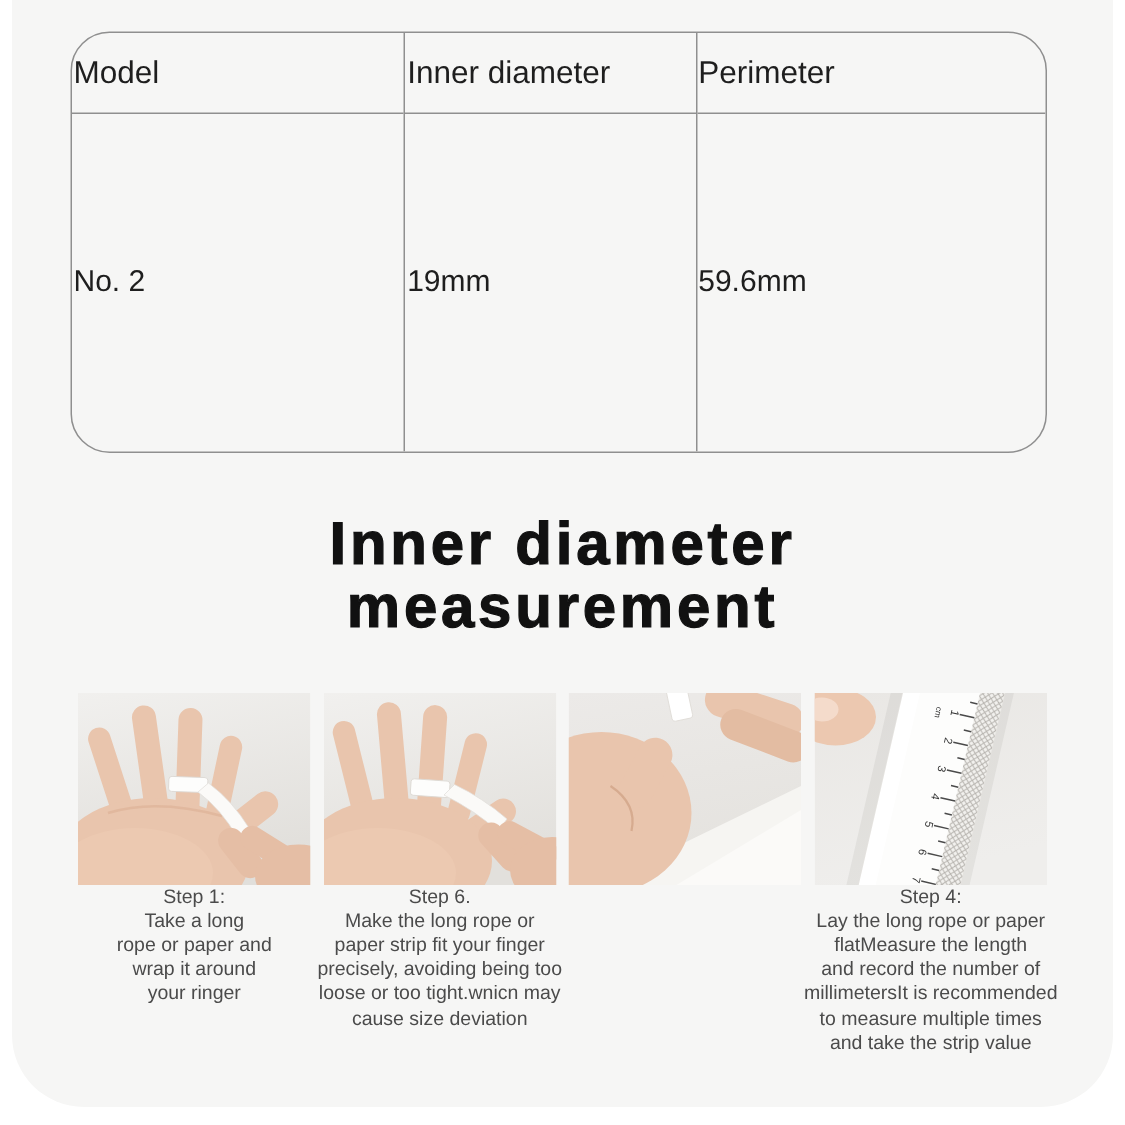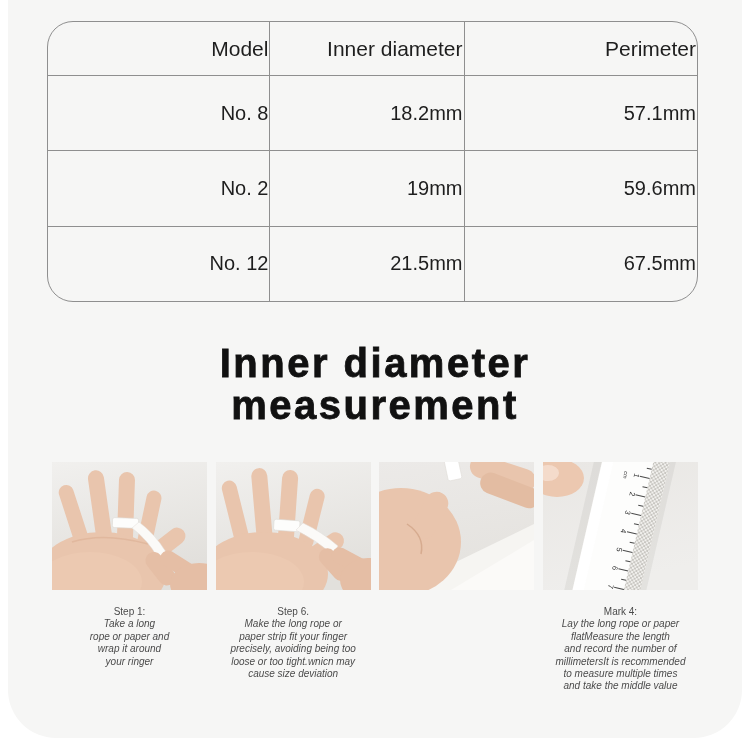--- a/index.html
+++ b/index.html
@@ -29,21 +29,21 @@
   }
   table.size-table {
     width: 100%; height: 100%;
     border-collapse: collapse;
     table-layout: fixed;
   }
   .size-table col.c1 { width: 34.2%; }
   .size-table col.c2 { width: 29.9%; }
   .size-table col.c3 { width: 35.9%; }
   .size-table th, .size-table td {
-    text-align: right;
+    text-align: left;
     vertical-align: middle;
     color: #1e1e1e;
     font-weight: 400;
   }
   .size-table th {
     height: 51px;
     font-size: 21px;
   }
   .size-table td {
     height: 45px;
@@ -75,30 +75,28 @@
     justify-content: space-between;
   }
   .step { width: 155px; }
   .step-photo {
     width: 155px; height: 128px;
     overflow: hidden;
     display: block;
   }
   .step-photo svg { display: block; }
   .step-caption {
-    margin-top: 16px;
     text-align: center;
     color: #4b4b4b;
-    font-size: 10px;
+    font-size: 13px;
     line-height: 1.24;
   }
   .step-caption .cap-text {
     white-space: pre-line;
     margin: 0 -12px;
-    font-style: italic;
   }
 </style>
 </head>
 <body>
 
 <div class="card">
 
   <div class="size-table-wrap">
     <table class="size-table">
       <colgroup>
@@ -108,33 +106,23 @@
         </colgroup>
       <thead>
         <tr>
           <th>Model</th>
           <th>Inner diameter</th>
           <th>Perimeter</th>
         </tr>
       </thead>
       <tbody>
         <tr>
-          <td>No. 8</td>
-          <td>18.2mm</td>
-          <td>57.1mm</td>
-        </tr>
-        <tr>
           <td>No. 2</td>
           <td>19mm</td>
           <td>59.6mm</td>
-        </tr>
-        <tr>
-          <td>No. 12</td>
-          <td>21.5mm</td>
-          <td>67.5mm</td>
         </tr>
       </tbody>
     </table>
   </div>
 
   <h1 class="section-title">Inner diameter
 measurement</h1>
 
   <div class="steps">
 
@@ -292,24 +280,24 @@
               <text transform="rotate(90 80 68)" x="80" y="68">4</text>
               <text transform="rotate(90 80 87)" x="80" y="87">5</text>
               <text transform="rotate(90 80 106)" x="80" y="106">6</text>
               <text transform="rotate(90 80 125)" x="80" y="125">7</text>
               <text transform="rotate(90 70 13)" x="70" y="13" font-size="5.5">cm</text>
             </g>
           </g>
         </svg>
       </div>
       <div class="step-caption">
-        <div class="cap-label">Mark 4:</div>
+        <div class="cap-label">Step 4:</div>
         <div class="cap-text">Lay the long rope or paper
 flatMeasure the length
 and record the number of
 millimetersIt is recommended
 to measure multiple times
-and take the middle value</div>
+and take the strip value</div>
       </div>
     </div>
 
   </div>
 </div>
 
 </body></html>

